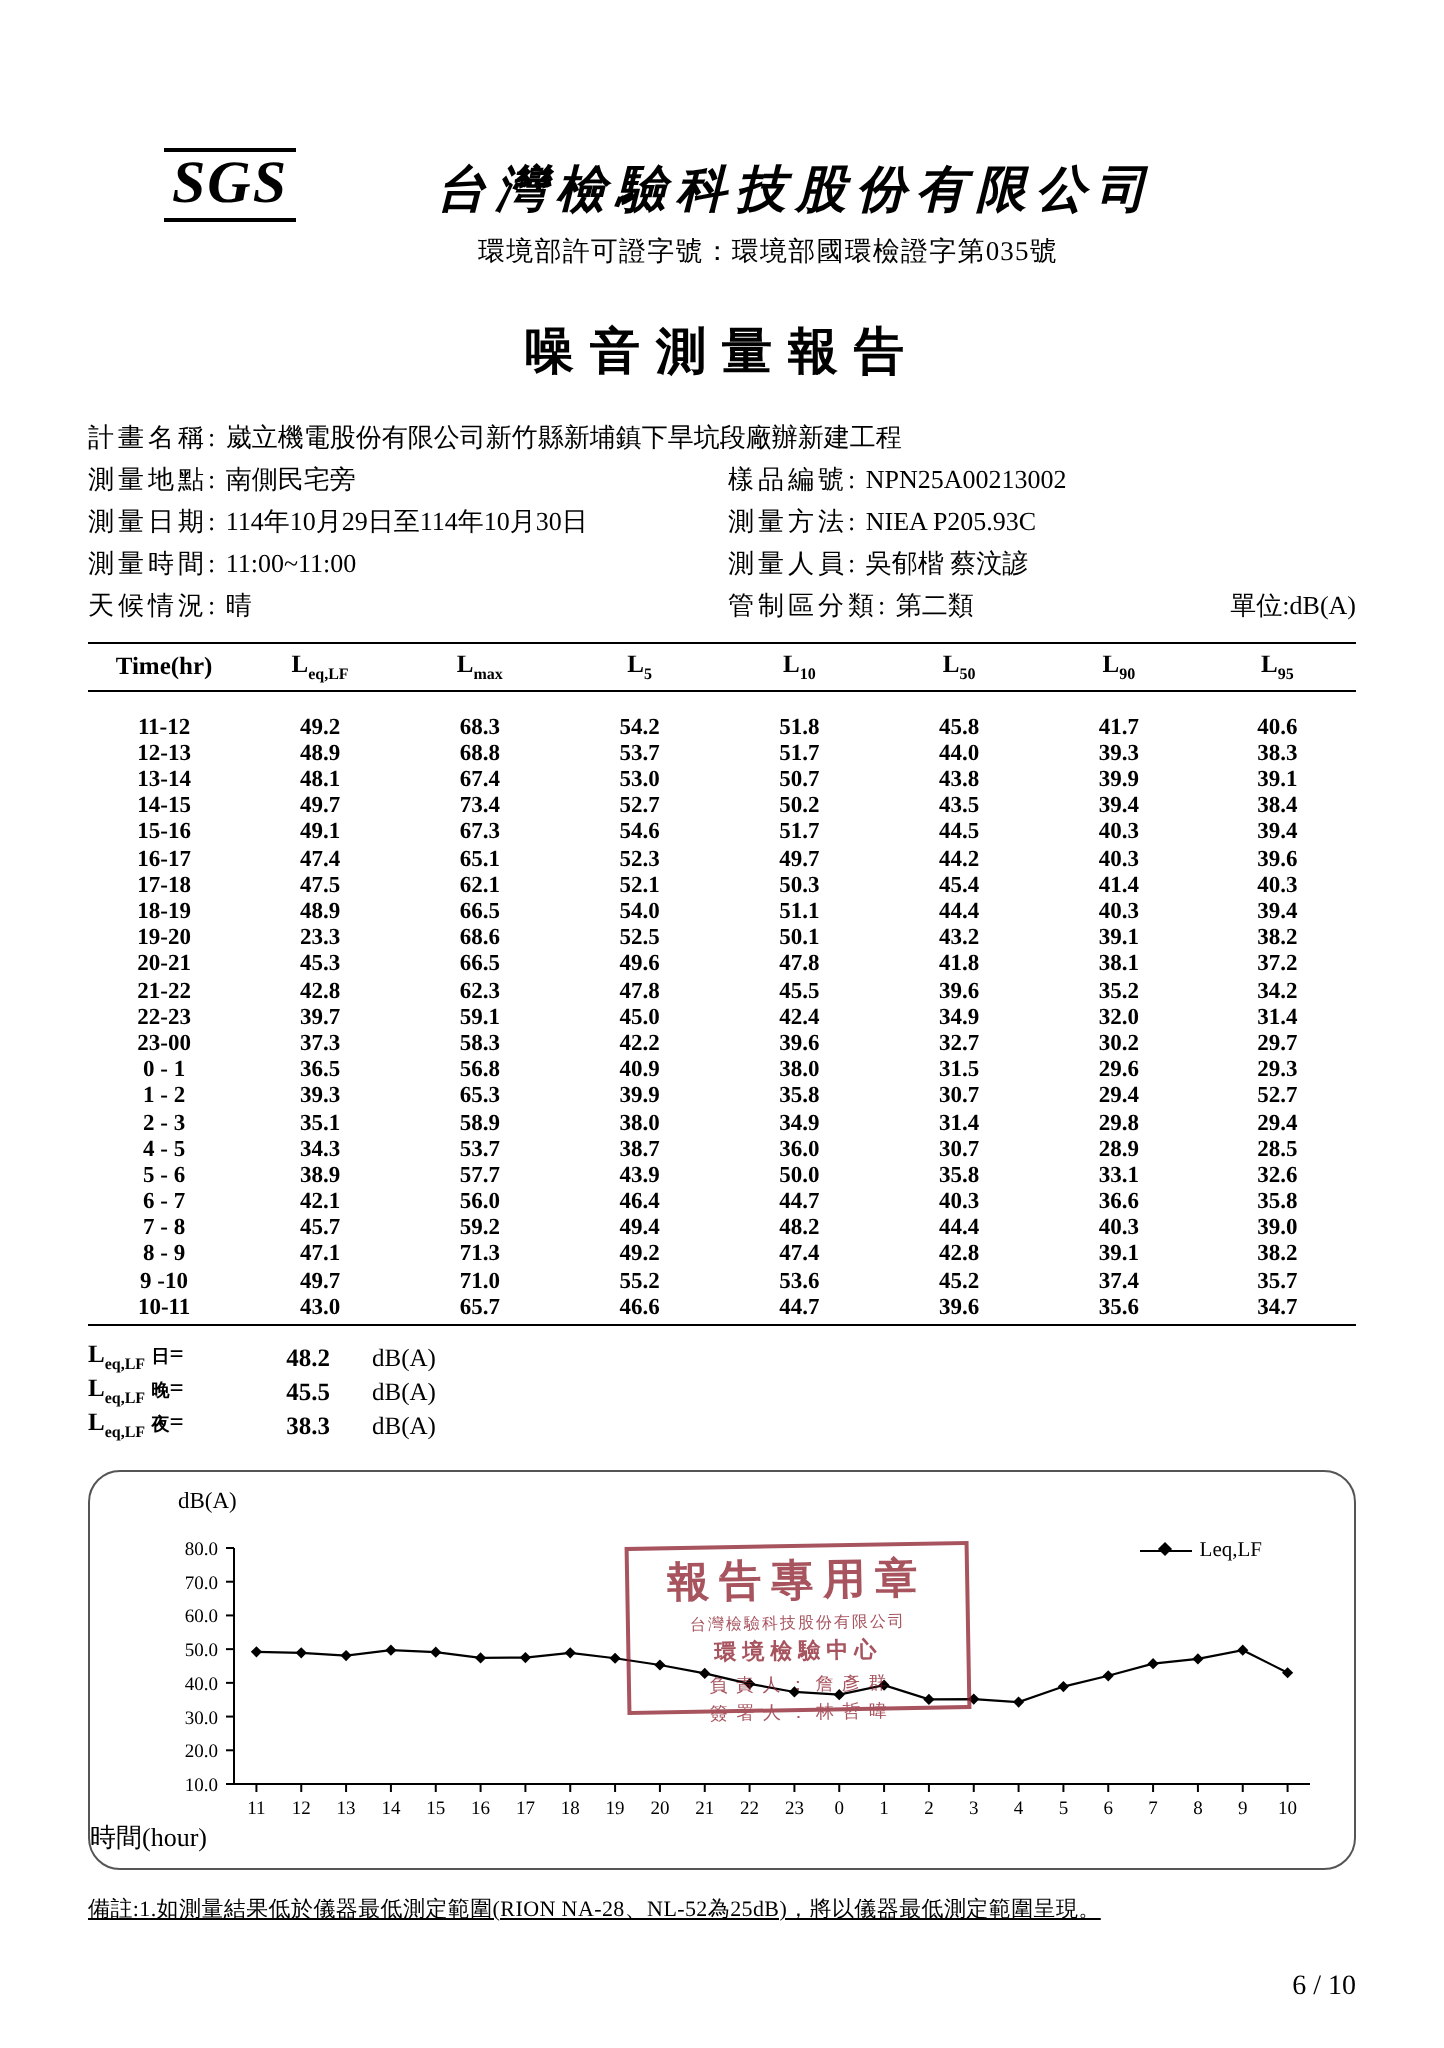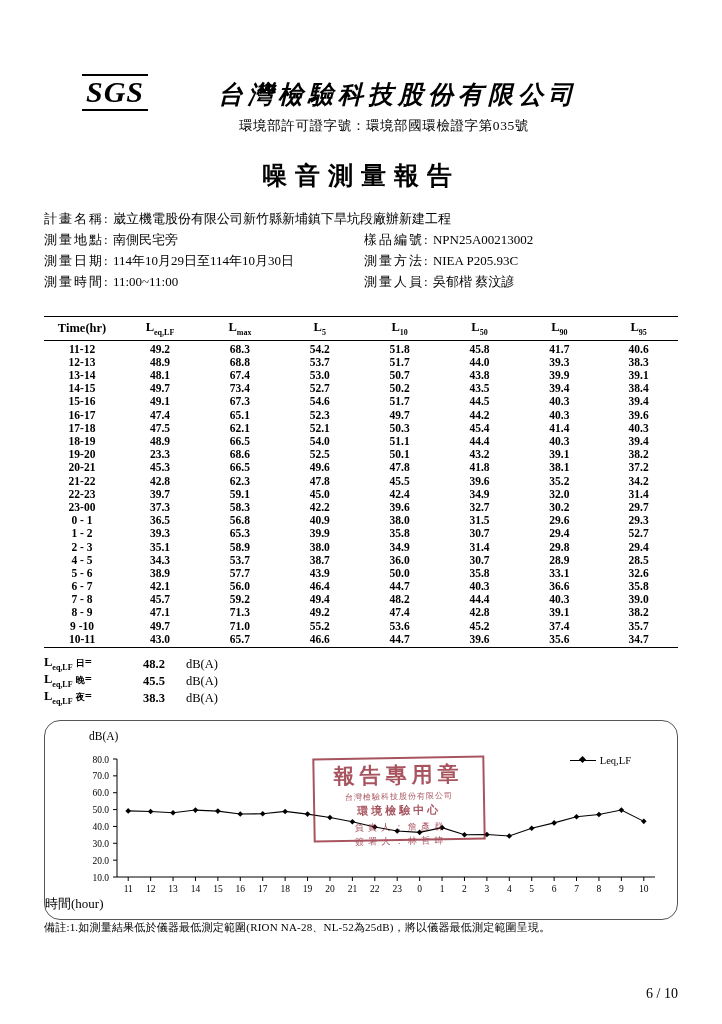--- a/index.html
+++ b/index.html
@@ -42,31 +42,31 @@
   
   .meta { margin-top:16px; font-size:13px; line-height:1.62; }
   .meta .row { display:flex; }
   .meta .c1 { width:320px; white-space:nowrap; }
   .meta .c2 { flex:1; white-space:nowrap; }
   .meta .c3 { width:90px; text-align:right; white-space:nowrap; }
   .lbl { letter-spacing:2px; }
 
   
   table.noise {
-    width:100%; border-collapse:collapse; margin-top:24px;
+    width:100%; border-collapse:collapse; margin-top:8px;
     font-size:11.5px;
   }
   table.noise th, table.noise td {
     text-align:center; padding:0.6px 0; font-weight:bold;
   }
   table.noise thead th {
     border-top:1.6px solid #000; border-bottom:1px solid #000;
     padding:3px 0 3px 0; font-size:12.5px;
   }
-  table.noise tbody tr:first-child td { padding-top:2px; }
+  table.noise tbody tr:first-child td { padding-top:12px; }
   table.noise tbody tr:last-child td { border-bottom:1.6px solid #000; padding-bottom:2px;}
   table.noise td.first { letter-spacing:0px; }
   sub { font-size:8px; }
 
   
   .summary { margin-top:7px; font-size:12.5px; }
   .summary .srow { display:flex; align-items:flex-end; height:17px; }
   .summary .sname { width:78px; font-weight:bold; }
   .summary .sval { width:64px; text-align:center; font-weight:bold; }
   .summary .sunit { }
@@ -97,21 +97,21 @@
   .stamp .st1 {
     font-size:21px; font-weight:bold; letter-spacing:5px; text-align:center;
     margin-top:2px;
   }
   .stamp .st2 { font-size:8px; letter-spacing:1px; text-align:center; margin-top:2px;}
   .stamp .st3 { font-size:11px; letter-spacing:3px; text-align:center; margin-top:1px; font-weight:bold;}
   .stamp .st4 { font-size:9px; letter-spacing:1px; text-align:center; margin-top:3px;}
   .stamp .st5 { font-size:9px; letter-spacing:1px; text-align:center; margin-top:1px;}
 
   
-  .note { font-size:11px; letter-spacing:0.2px; }
+  .note { margin-top:12px; font-size:11px; letter-spacing:0.2px;text-decoration:underline; }
   .pageno { position:absolute; right:44px; bottom:22px; font-size:14px; }
 </style>
 </head>
 <body>
 
 <div class="page">
 
   <div class="hdr">
     <div class="sgs">
       <div>SGS</div>
@@ -150,20 +150,31 @@
     </div>
     <div class="row">
       <div class="c1">
         <span class="lbl">測量時間:</span>
         <span>11:00~11:00</span>
       </div>
       <div class="c2">
         <span class="lbl">測量人員:</span>
         <span>吳郁楷 蔡汶諺</span>
       </div>
+    </div>
+    <div class="row">
+      <div class="c1">
+        <span class="lbl">天候情況:</span>
+        <span>晴</span>
+      </div>
+      <div class="c2">
+        <span class="lbl">管制區分類:</span>
+        <span>第二類</span>
+      </div>
+      <div class="c3">單位:dB(A)</div>
     </div>
   </div>
 
   <table class="noise">
     <thead>
       <tr id="thead-row">
           <th style="width: 12%;">Time(hr)</th>
           <th style="width: 12.6%;">L<sub>eq,LF</sub></th>
           <th style="width: 12.6%;">L<sub>max</sub></th>
           <th style="width: 12.6%;">L<sub>5</sub></th>

